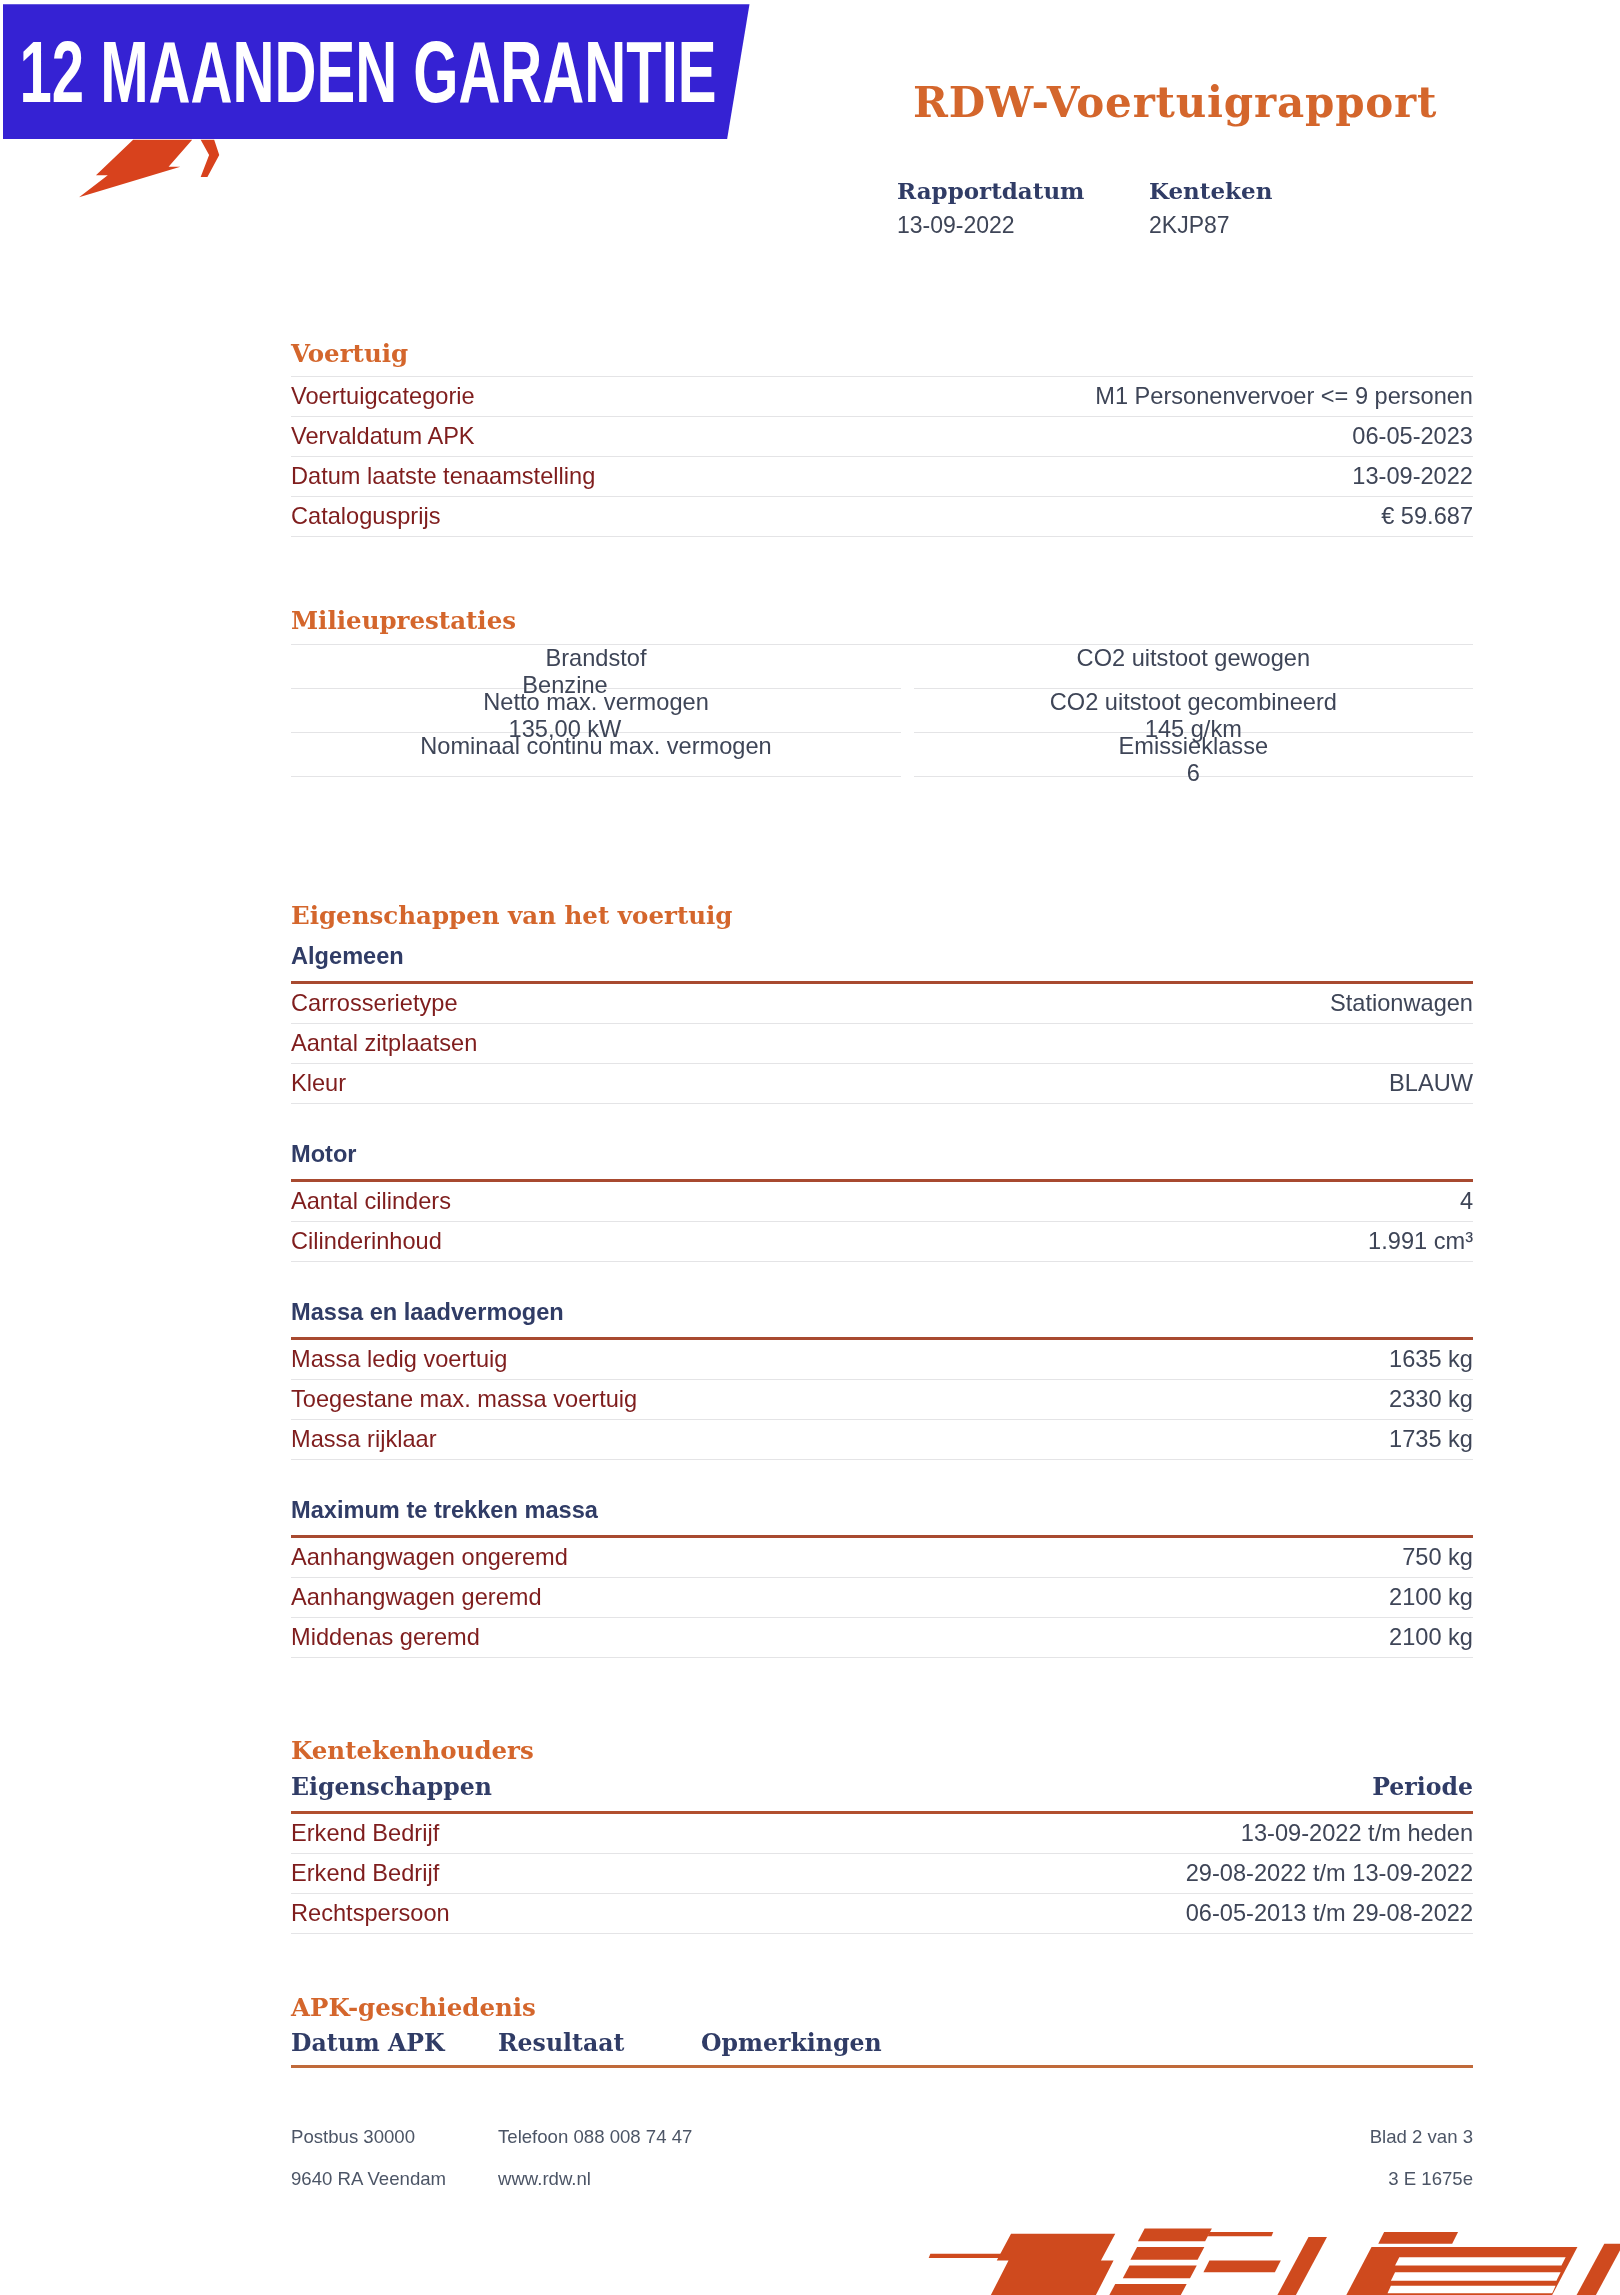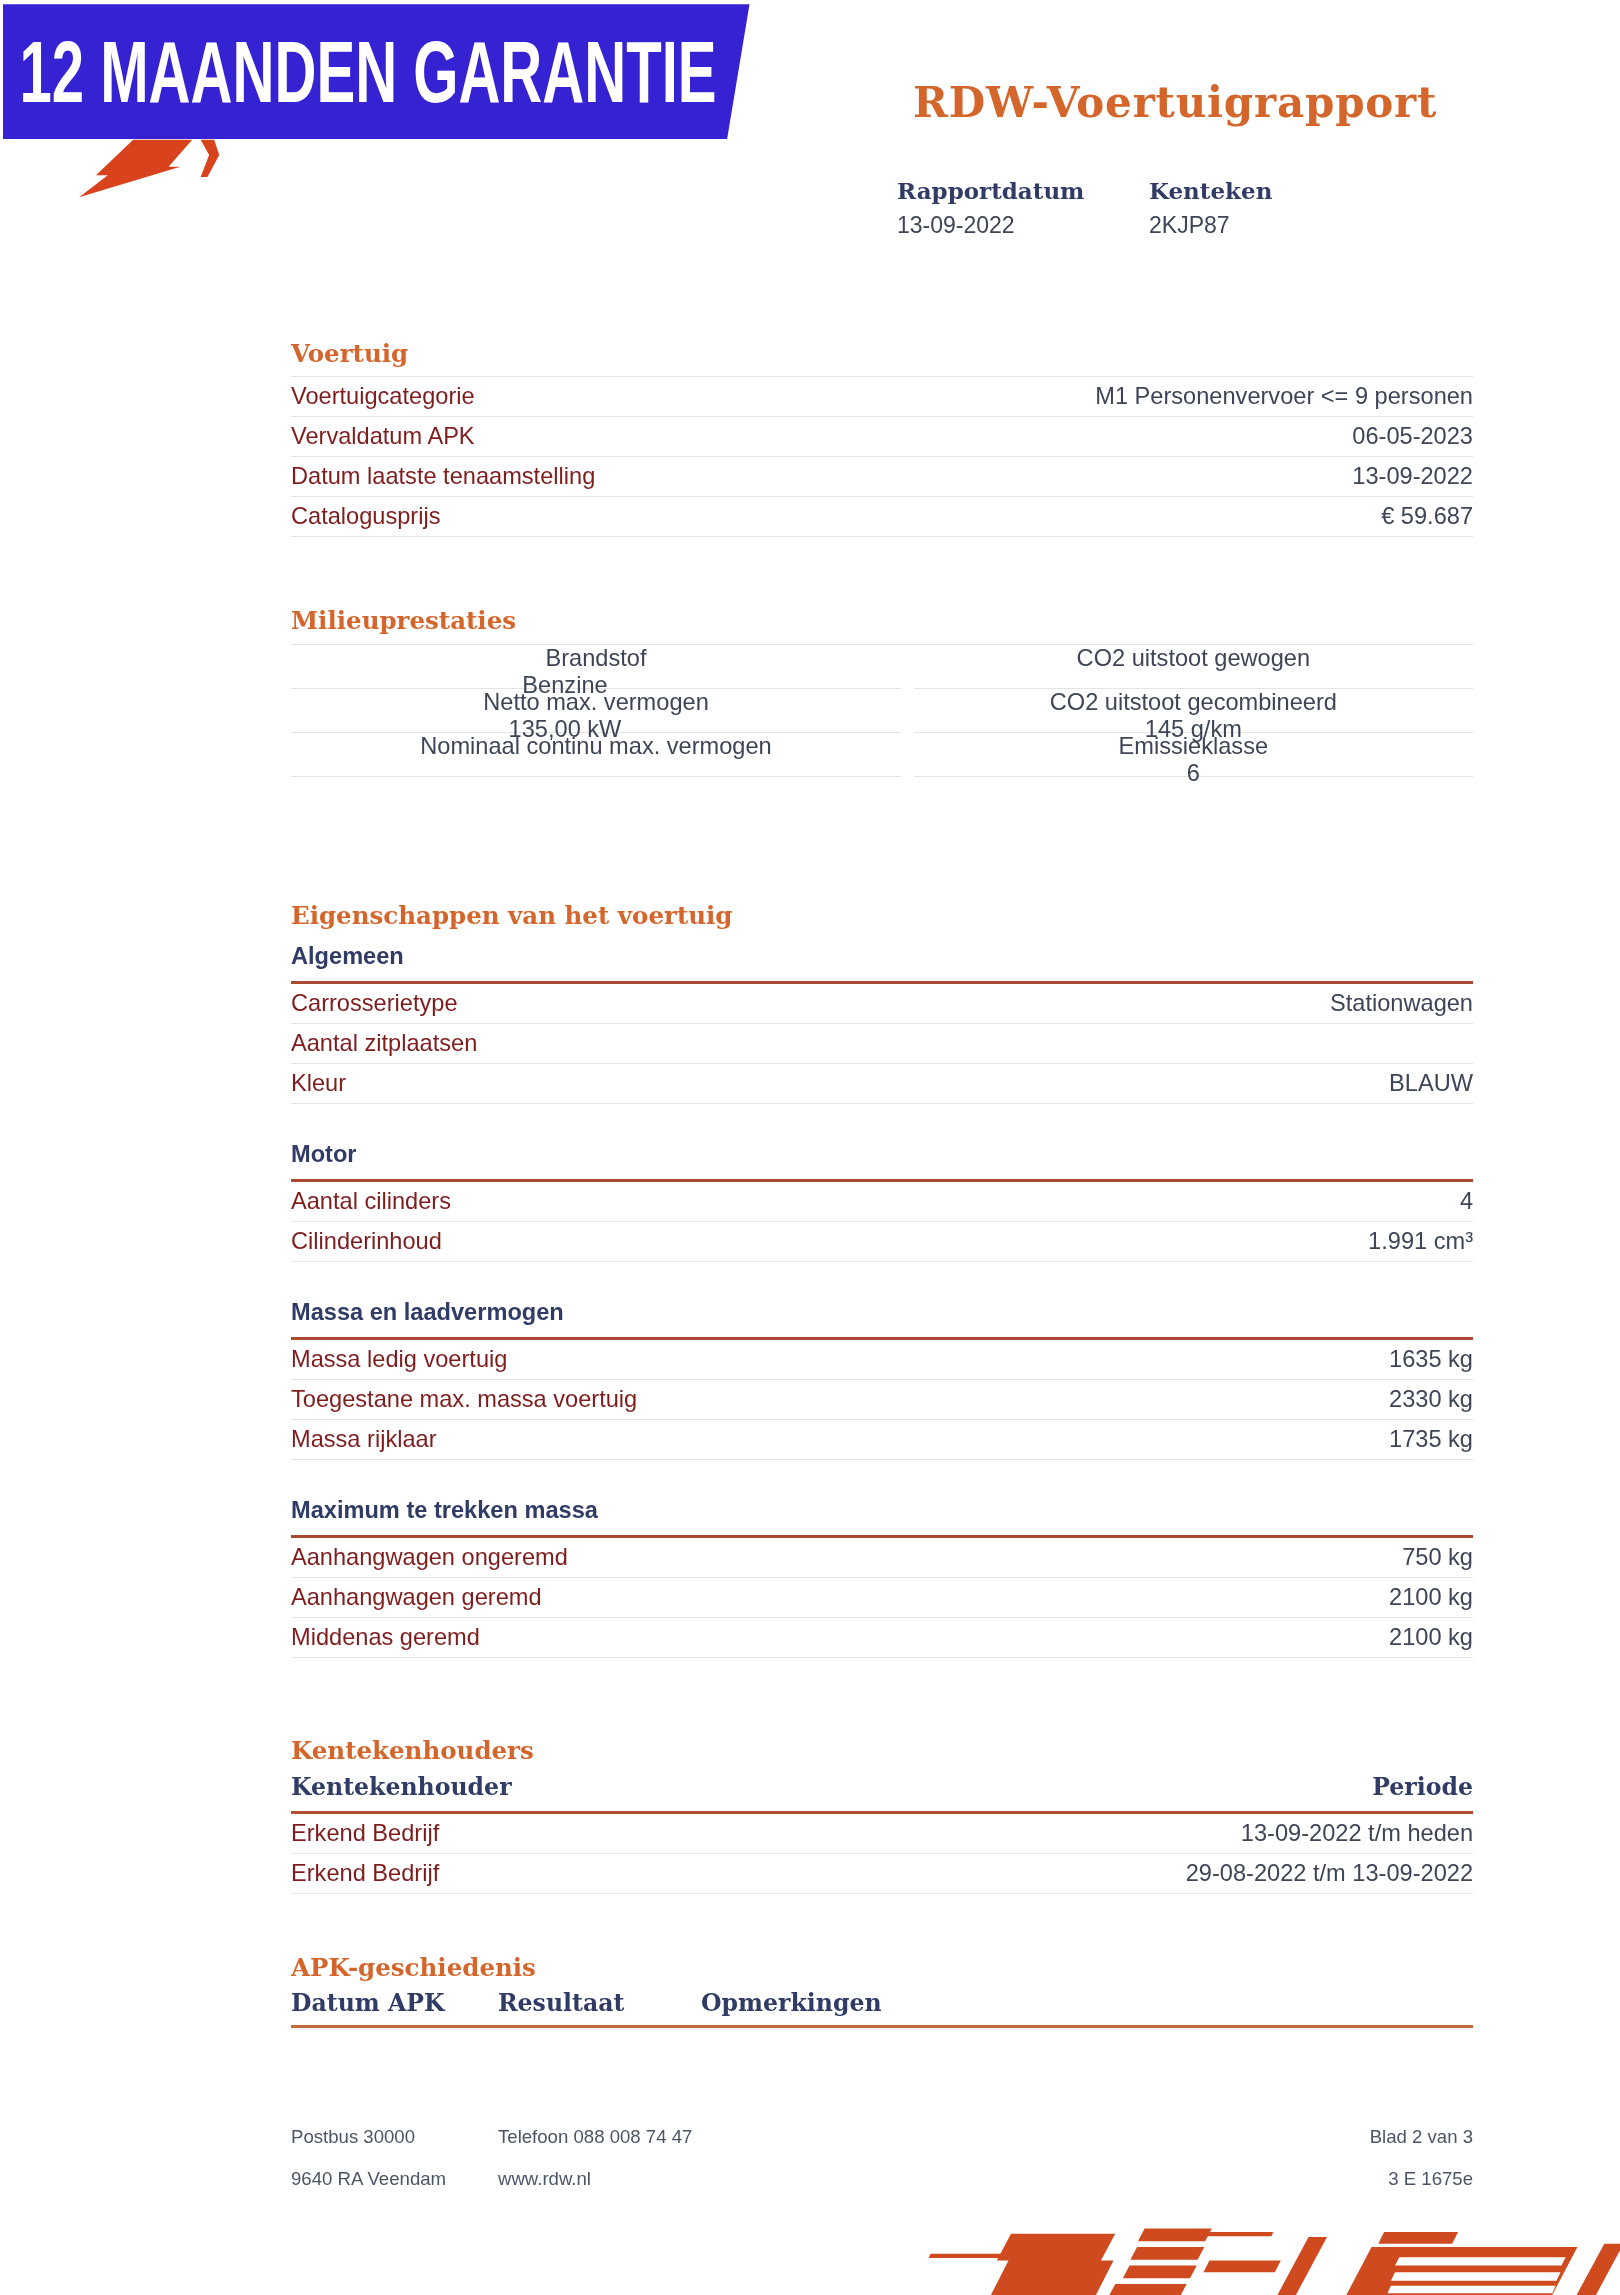--- a/index.html
+++ b/index.html
@@ -254,31 +254,35 @@
             <span class="lbl">Middenas geremd</span>
             <span class="val">2100 kg</span>
           </div>
         </div>
       </div>
     </section>
 
     <section id="sec-kenteken">
       <h2 class="sec-title">Kentekenhouders</h2>
       <div class="table-head">
-        <span>Kentekenhouder</span>
+        <span>Eigenschappen</span>
         <span>Periode</span>
       </div>
       <div class="rows no-top">
         <div class="row">
           <span class="lbl">Erkend Bedrijf</span>
           <span class="val">13-09-2022 t/m heden</span>
         </div>
         <div class="row">
           <span class="lbl">Erkend Bedrijf</span>
           <span class="val">29-08-2022 t/m 13-09-2022</span>
+        </div>
+        <div class="row">
+          <span class="lbl">Rechtspersoon</span>
+          <span class="val">06-05-2013 t/m 29-08-2022</span>
         </div>
       </div>
     </section>
 
     <section id="sec-apk">
       <h2 class="sec-title">APK-geschiedenis</h2>
       <div class="apk-head">
         <span class="apk-col-0">Datum APK</span>
         <span class="apk-col-1">Resultaat</span>
         <span class="apk-col-2">Opmerkingen</span>

